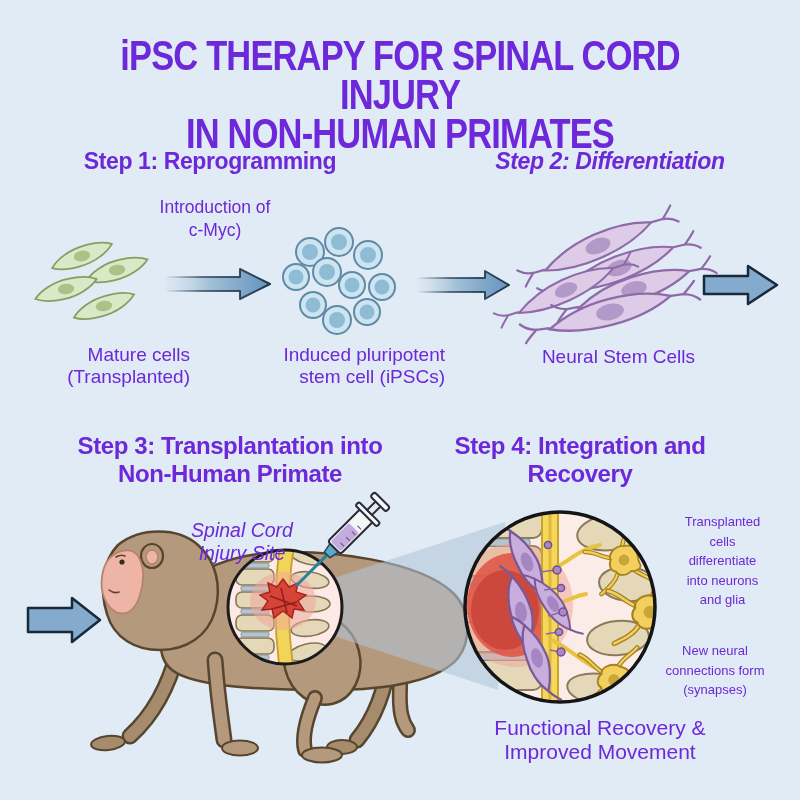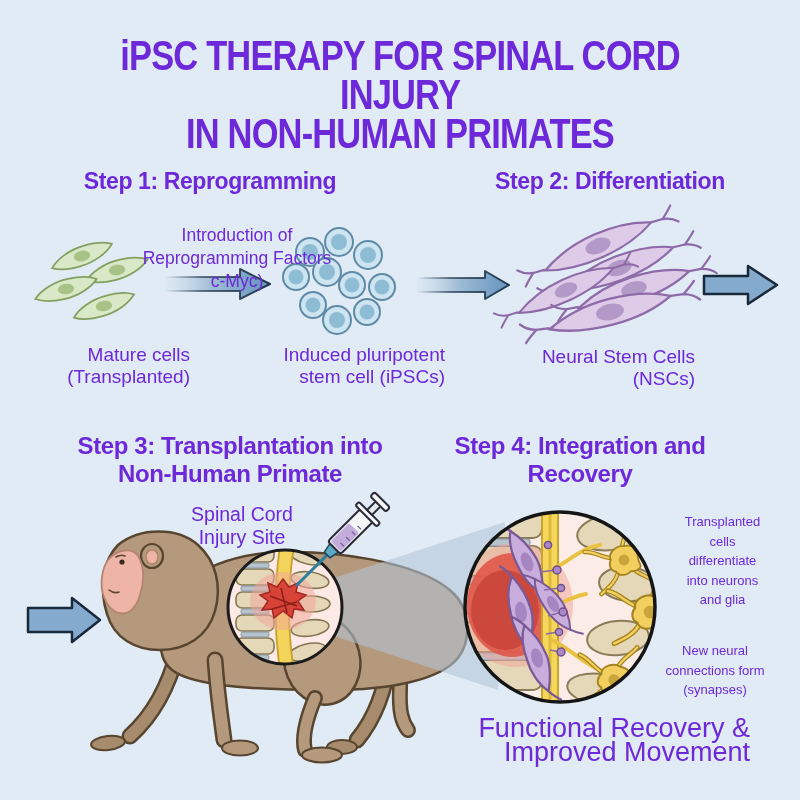--- a/index.html
+++ b/index.html
@@ -2,26 +2,26 @@
 <html><head>
 <meta charset="utf-8">
 <style>
   html,body{margin:0;padding:0;}
   body{width:800px;height:800px;background:#e0ebf5;overflow:hidden;}
   .canvas{position:relative;width:800px;height:800px;font-family:"Liberation Sans",sans-serif;color:#6d28d9;}
   .gfx{position:absolute;left:0;top:0;}
   .t{position:absolute;text-align:center;}
   .t span{display:block;}
   .title{font-weight:bold;font-size:42px;line-height:39px;letter-spacing:-1px;transform:scaleX(0.82);}
-  .h{font-weight:bold;font-size:23px;line-height:27px;letter-spacing:-0.4px;margin-top:20px;}
+  .h{font-weight:bold;font-size:23px;line-height:27px;letter-spacing:-0.4px;}
   .h2{font-weight:bold;font-size:24px;line-height:28px;letter-spacing:-0.4px;margin-top:8px;}
   .lbl{font-size:19px;line-height:22px;text-align:right;}
   .lbl2{font-size:19.5px;line-height:23px;}
   .sm{font-size:13px;line-height:19.5px;}
-  .md{font-size:27px;line-height:24px;text-align:right;}
+  .md{font-size:21px;line-height:24px;}
 </style>
 </head>
 <body>
 
 <div class="canvas">
 
   <svg class="gfx" width="800" height="800" viewBox="0 0 800 800">
     <defs>
       <linearGradient id="arrGrad" x1="0" y1="0" x2="1" y2="0">
         <stop offset="0" stop-color="#dae7f0" stop-opacity="0.5"></stop>
@@ -322,56 +322,54 @@
 
   <div class="t title" style="left:0;top:36px;width:800px;">
     <span>iPSC THERAPY FOR SPINAL CORD INJURY</span>
     <span>IN NON-HUMAN PRIMATES</span>
   </div>
 
   <div class="t h" style="left:40px;top:148px;width:340px;">
     <span>Step 1: Reprogramming</span>
   </div>
 
-  <div class="t h" style="left:440px;top:148px;width:340px;">
+  <div class="t h" style="left:440px;top:148px;width:340px;font-style:italic;">
     <span>Step 2: Differentiation</span>
   </div>
 
-  <div class="t sm" style="left:122px;top:196px;width:230px;font-size:17.5px;line-height:23px;margin-top:28px;">
+  <div class="t sm" style="left:100px;top:196px;width:230px;font-size:17.5px;line-height:23px;">
     <span>Introduction of</span>
-    <span>Reprogramming Factors</span>
     <span>c-Myc)</span>
   </div>
 
   <div class="t lbl" style="left:10px;top:344px;width:180px;">
     <span>Mature cells</span>
     <span>(Transplanted)</span>
   </div>
 
   <div class="t lbl" style="left:255px;top:344px;width:190px;">
     <span>Induced pluripotent</span>
     <span>stem cell (iPSCs)</span>
   </div>
 
   <div class="t lbl" style="left:505px;top:346px;width:190px;">
     <span>Neural Stem Cells</span>
-    <span>(NSCs)</span>
   </div>
 
   <div class="t h2" style="left:60px;top:424px;width:340px;">
     <span>Step 3: Transplantation into</span>
     <span>Non-Human Primate</span>
   </div>
 
   <div class="t h2" style="left:410px;top:424px;width:340px;">
     <span>Step 4: Integration and</span>
     <span>Recovery</span>
   </div>
 
-  <div class="t lbl2" style="left:152px;top:503px;width:180px;">
+  <div class="t lbl2" style="left:152px;top:519px;width:180px;font-style:italic;">
     <span>Spinal Cord</span>
     <span>Injury Site</span>
   </div>
 
   <div class="t sm" style="left:650px;top:512px;width:145px;">
     <span>Transplanted</span>
     <span>cells</span>
     <span>differentiate</span>
     <span>into neurons</span>
     <span>and glia</span>

